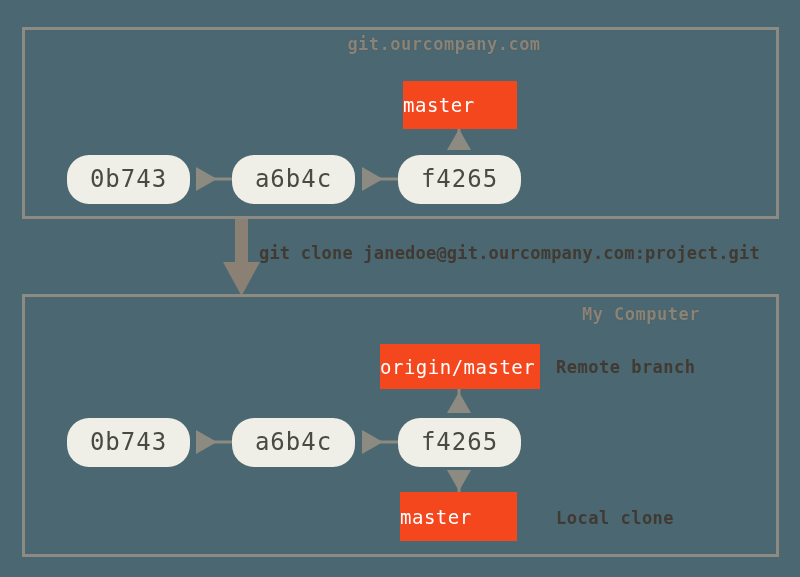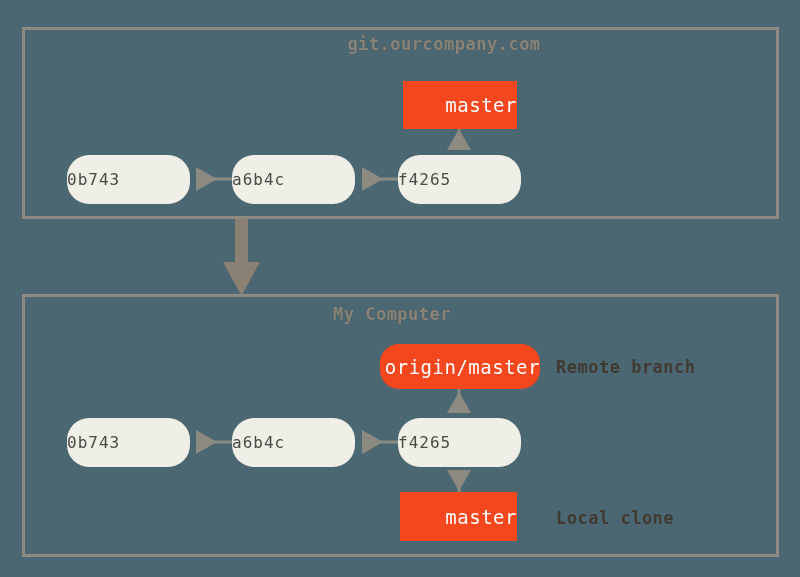--- a/index.html
+++ b/index.html
@@ -32,48 +32,49 @@
     position: absolute;
     color: #8a8377;
     font-size: 17px;
     font-weight: bold;
     letter-spacing: 0.5px;
     white-space: nowrap;
     text-shadow: 0 0 1px rgba(40,38,34,.35);
     font-family: "DejaVu Sans Mono", "Liberation Mono", monospace;
   }
   #caption-remote { left: 0; top: 34px; width: 800px; text-align: center; margin-left: 44px; }
-  #caption-local  { left: 0; top: 304px; width: 700px; text-align: center; margin-left: 42px; }
+  #caption-local  { left: 0; top: 304px; width: 700px; text-align: right; }
 
   
   .commit {
     position: absolute;
     width: 123px;
     height: 49px;
     background: #f0efe7;
     border-radius: 22px;
     color: #4a4a44;
-    font-size: 16px;
+    font-size: 24px;
     line-height: 49px;
+    text-align: center;
     letter-spacing: 1px;
     font-family: "DejaVu Sans Mono", "Liberation Mono", monospace;
   }
 
   
   .branch-box {
     position: absolute;
     background: #f4471e;
     color: #ffffff;
     font-size: 19px;
     text-align: center;
     letter-spacing: 0.5px;
     font-family: "DejaVu Sans Mono", "Liberation Mono", monospace;
     display: flex;
     align-items: center;
-    justify-content: flex-end;
+    justify-content: flex-start;
   }
 
   
   .annotation {
     position: absolute;
     color: #413a32;
     font-size: 17px;
     font-weight: bold;
     white-space: nowrap;
     letter-spacing: 0.5px;
@@ -141,26 +142,27 @@
   <div class="branch-box" style="left:403px; top:81px; width:114px; height:48px;">
     <span>master</span>
   </div>
 
   <div class="commit" style="left:67px; top:155px;">0b743</div>
 
   <div class="commit" style="left:232px; top:155px;">a6b4c</div>
 
   <div class="commit" style="left:398px; top:155px;">f4265</div>
 
+  <div id="command-text">git clone janedoe@git.ourcompany.com:project.git</div>
 
   <div class="panel" id="panel-local"></div>
 
   <div class="panel-caption" id="caption-local">My Computer</div>
 
-  <div class="branch-box" style="left:380px; top:344px; width:160px; height:45px;border-radius:19px;">
+  <div class="branch-box" style="left:380px; top:344px; width:160px; height:45px;">
     <span>origin/master</span>
   </div>
 
   <div class="annotation" style="left:556px; top:357px;text-align:center;">Remote branch</div>
 
   <div class="commit" style="left:67px; top:418px;">0b743</div>
 
   <div class="commit" style="left:232px; top:418px;">a6b4c</div>
 
   <div class="commit" style="left:398px; top:418px;">f4265</div>

